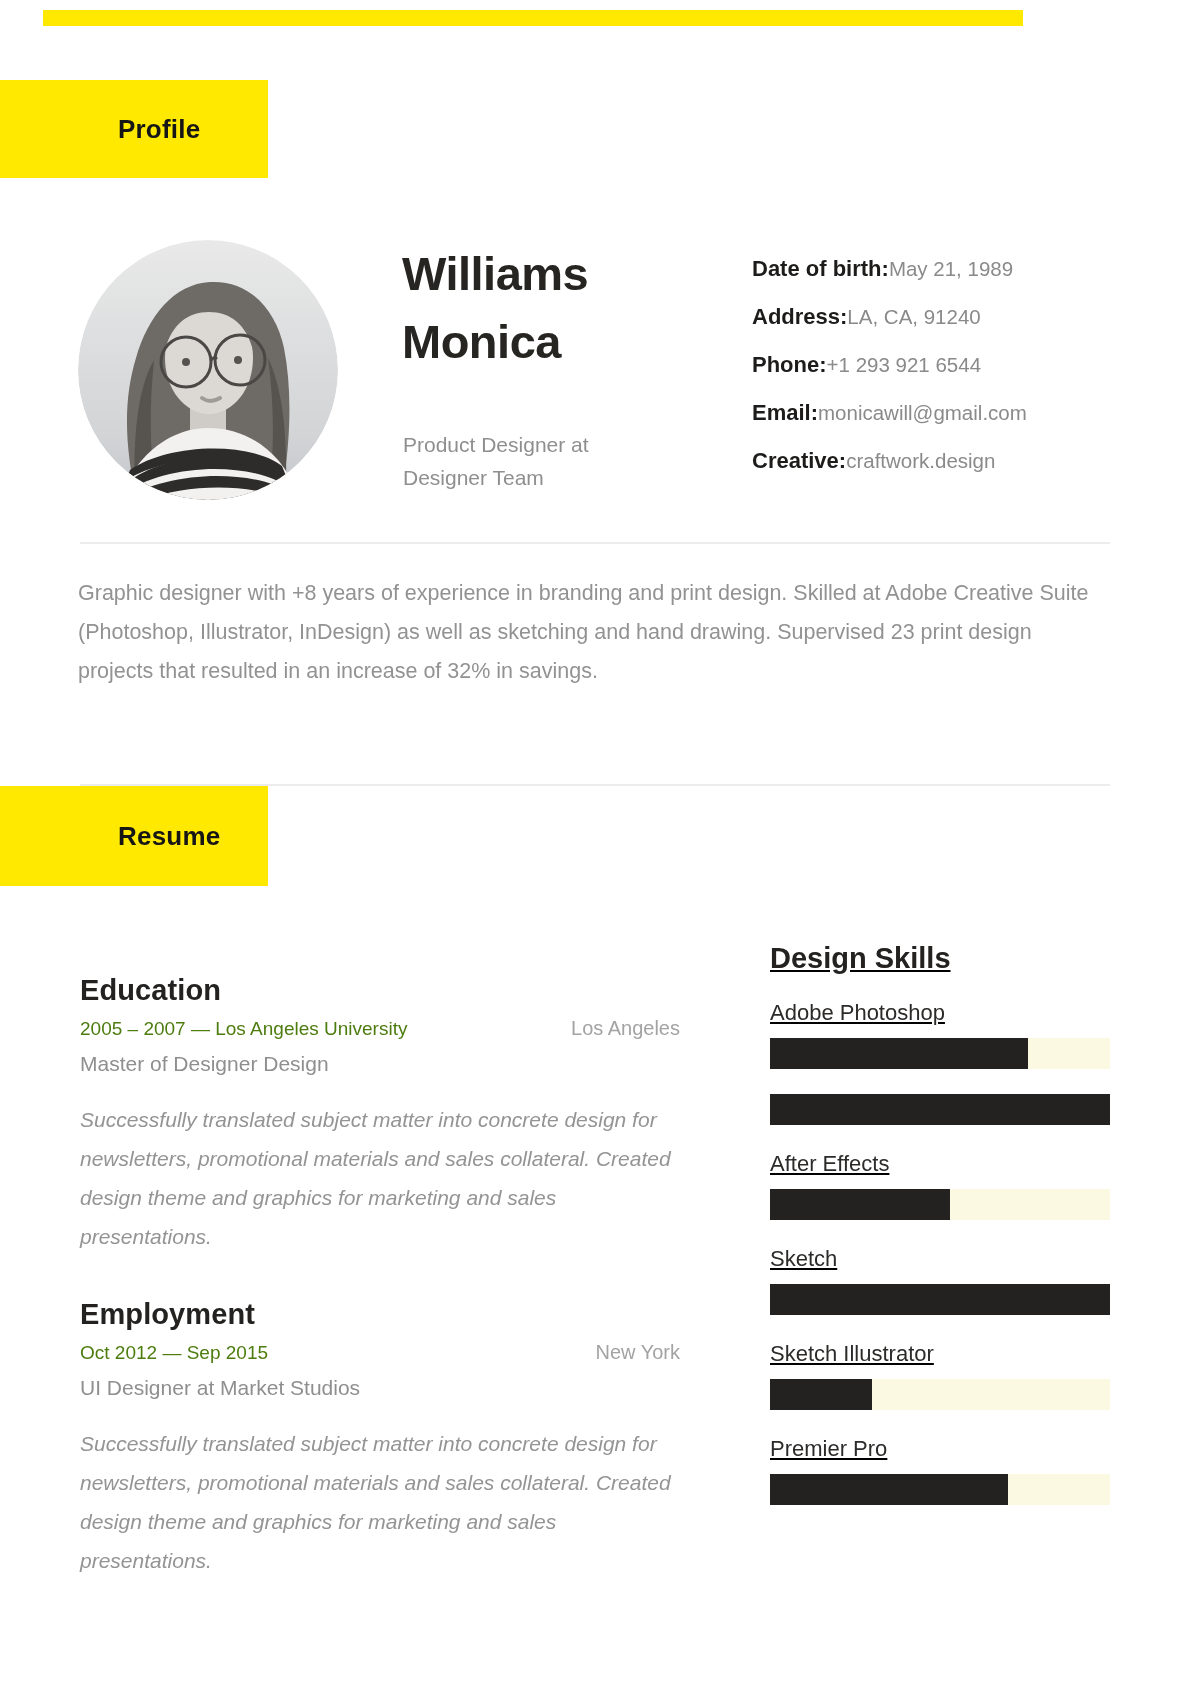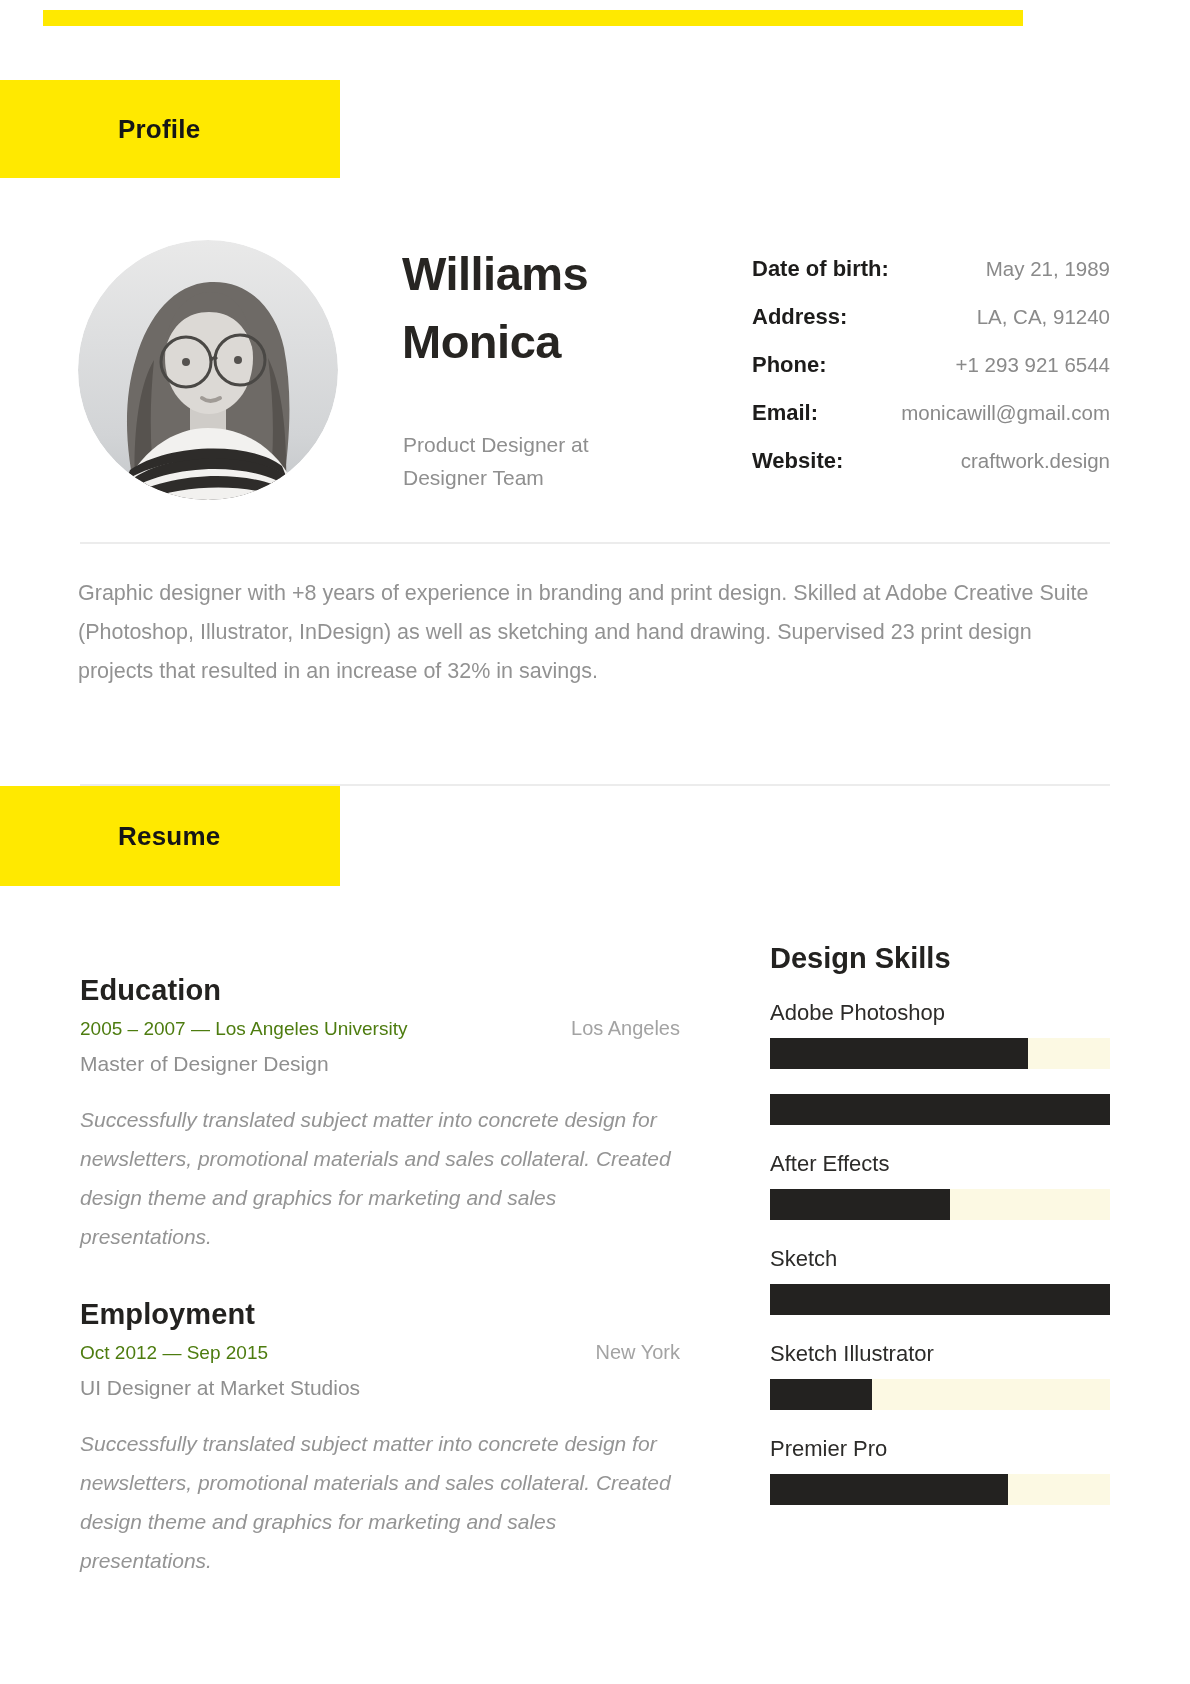--- a/index.html
+++ b/index.html
@@ -9,40 +9,40 @@
     height: 1684px;
     background: #ffffff;
     font-family: "Liberation Sans", "DejaVu Sans", sans-serif;
     overflow: hidden;
   }
   .abs { position: absolute; }
 
   
   .top-bar { left: 43px; top: 10px; width: 980px; height: 16px; background: #FFE900; }
   .tag {
-    left: 0; width: 340px; background: #FFE900;
+    left: 0; width: 268px; background: #FFE900;
     display: flex; align-items: center; box-sizing: border-box; padding-left: 118px;
     font-size: 26px; font-weight: 700; color: #161616; letter-spacing: 0.2px;
   }
   .tag-profile { top: 80px; height: 98px; }
   .tag-resume  { top: 786px; height: 100px; }
 
   .divider { left: 80px; width: 1030px; height: 2px; background: #ececec; }
   .divider-1 { top: 542px; }
   .divider-2 { top: 784px; }
 
   
   .photo { left: 78px; top: 240px; width: 260px; height: 260px; border-radius: 50%; overflow: hidden; }
 
   
   .name { left: 402px; top: 240px; font-size: 47px; line-height: 68px; font-weight: 700; color: #272522; letter-spacing: -0.5px; }
   .subtitle { left: 403px; top: 428px; font-size: 21px; line-height: 33px; color: #8f8f8f; }
 
   .contacts { left: 752px; top: 253px; width: 358px; }
-  .contact-row { display: flex; justify-content: space-between; align-items: baseline; line-height: 31px; margin-bottom: 17px; }
+  .contact-row { display: flex; justify-content: flex-start; align-items: baseline; line-height: 31px; margin-bottom: 17px; }
   .contact-label { font-size: 22px; font-weight: 700; color: #1d1c1b; }
   .contact-value { font-size: 20.5px; color: #8a8a8a; text-align: right; }
 
   .summary { left: 78px; top: 574px; width: 1015px; font-size: 21.5px; line-height: 39px; color: #929292; }
 
   
   .section-heading { font-size: 29px; font-weight: 700; color: #232220; letter-spacing: 0.1px; }
   .h-education  { left: 80px; top: 974px; }
   .h-employment { left: 80px; top: 1298px; }
 
@@ -53,21 +53,21 @@
   .entry-desc { left: 80px; width: 610px; font-size: 21px; line-height: 39px; color: #949494; font-style: italic; }
 
   .row-edu-title { top: 1017px; }
   .sub-edu       { top: 1052px; }
   .desc-edu      { top: 1100px; }
   .row-emp-title { top: 1341px; }
   .sub-emp       { top: 1376px; }
   .desc-emp      { top: 1424px; }
 
   
-  .skills { left: 770px; top: 942px; width: 340px; }
+  .skills { left: 770px; top: 942px; width: 340px; text-decoration: underline; }
   .skills-heading { font-size: 29px; font-weight: 700; color: #232220; line-height: 32px; }
   .skill-row { margin-top: 25px; }
   .skill-row:first-of-type { margin-top: 19px; }
   .skill-label { font-size: 22px; line-height: 28px; color: #2c2b29; }
   .skill-bar { margin-top: 11px; width: 100%; height: 31px; background: #FCF9E3; }
   .skill-bar-fill { height: 100%; background: #232220; }
 </style>
 </head>
 <body>
 
@@ -139,21 +139,21 @@
     </div>
     <div class="contact-row">
       <span class="contact-label">Phone:</span>
       <span class="contact-value">+1 293 921 6544</span>
     </div>
     <div class="contact-row">
       <span class="contact-label">Email:</span>
       <span class="contact-value">monicawill@gmail.com</span>
     </div>
     <div class="contact-row">
-      <span class="contact-label">Website:</span>
+      <span class="contact-label">Creative:</span>
       <span class="contact-value">craftwork.design</span>
     </div>
   </div>
 
   <div class="abs divider divider-1"></div>
 
   <div class="abs summary">Graphic designer with +8 years of experience in branding and print design. Skilled at Adobe Creative Suite (Photoshop, Illustrator, InDesign) as well as sketching and hand drawing. Supervised 23 print design projects that resulted in an increase of 32% in savings.</div>
 
   <div class="abs divider divider-2"></div>
 

